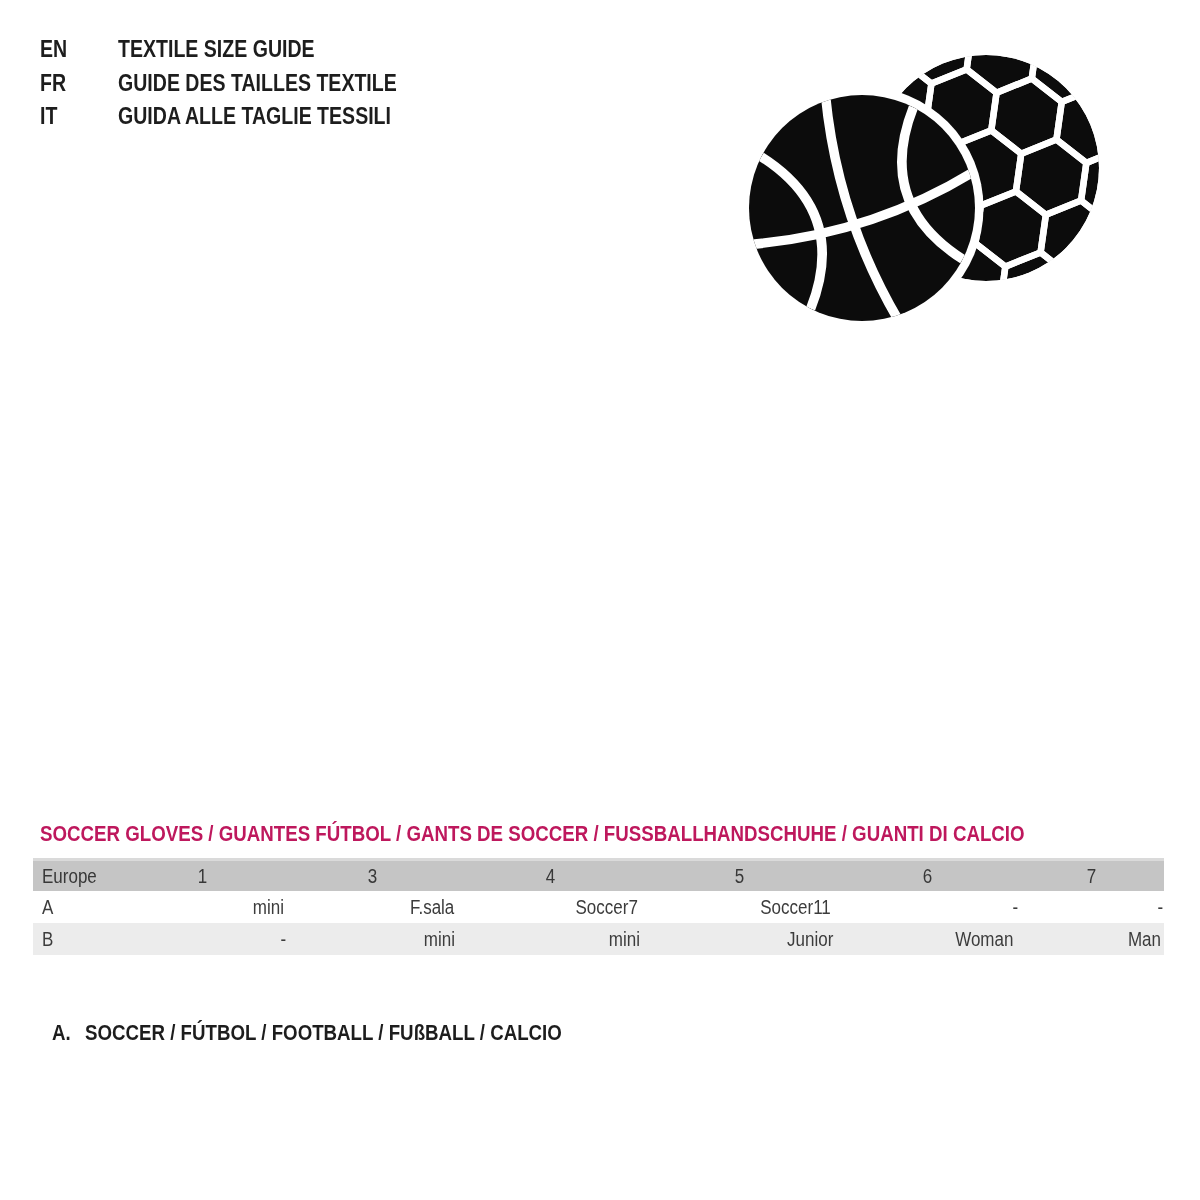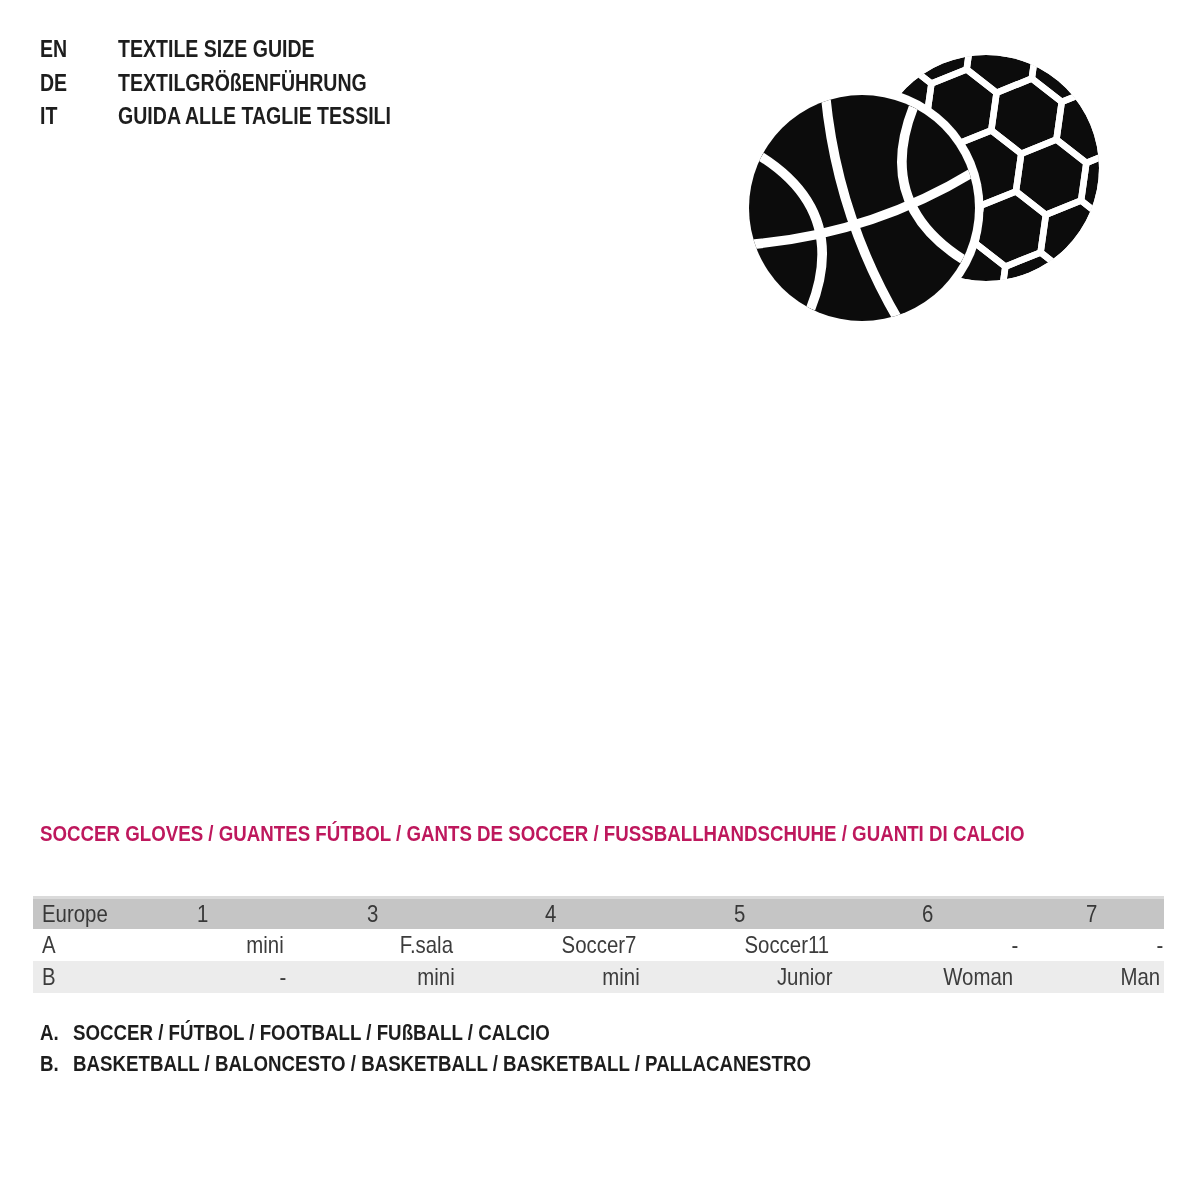--- a/index.html
+++ b/index.html
@@ -51,23 +51,22 @@
     font-weight: 700;
     color: #be185d;
   }
   .size-table {
     position: absolute;
     left: 33px;
     top: 858px;
     width: 1131px;
     border-collapse: collapse;
     table-layout: fixed;
-    font-size: 24px;
+    font-size: 20px;
     color: #3c3c3c;
-    margin-top: 38px;
   }
   .size-table th {
     background: #c5c5c5;
     border-top: 3px solid #dadada;
     height: 30px;
     font-weight: 400;
     text-align: center;
     color: #383838;
     padding: 0;
   }
@@ -82,34 +81,34 @@
   
   .legend {
     position: absolute;
     left: 40px;
     top: 1017px;
     font-size: 22px;
     font-weight: 700;
     line-height: 31px;
     color: #1d1d1d;
   }
-  .legend-row { white-space: nowrap; }
+  .legend-row { white-space: nowrap; margin-left: 12px; }
   .legend-prefix { width: 33px; }
 </style>
 </head>
 <body>
 
 <div class="canvas">
 
   <div class="lang-block">
     <div class="lang-row">
       <span class="cond-l lang-code">EN</span><span class="cond-l">TEXTILE SIZE GUIDE</span>
     </div>
     <div class="lang-row">
-      <span class="cond-l lang-code">DE</span><span class="cond-l">TEXTILGRÖßENFÜHRUNG</span>
+      <span class="cond-l lang-code">FR</span><span class="cond-l">GUIDE DES TAILLES TEXTILE</span>
     </div>
     <div class="lang-row">
       <span class="cond-l lang-code">IT</span><span class="cond-l">GUIDA ALLE TAGLIE TESSILI</span>
     </div>
   </div>
 
   <svg class="balls" viewBox="0 0 410 300" xmlns="http://www.w3.org/2000/svg" aria-hidden="true">
     <defs>
       <clipPath id="clip-soccer">
           <circle cx="246" cy="118" r="113"></circle>
@@ -202,18 +201,15 @@
         <td><span class="cond-c">Woman</span></td>
         <td><span class="cond-c">Man</span></td>
       </tr>
     </tbody>
   </table>
 
   <div class="legend">
     <div class="legend-row">
       <span class="cond-l legend-prefix">A.</span><span class="cond-l">SOCCER / FÚTBOL / FOOTBALL / FUßBALL / CALCIO</span>
     </div>
-    <div class="legend-row">
-      <span class="cond-l legend-prefix">B.</span><span class="cond-l">BASKETBALL / BALONCESTO / BASKETBALL / BASKETBALL / PALLACANESTRO</span>
-    </div>
   </div>
 
 </div>
 
 </body></html>

